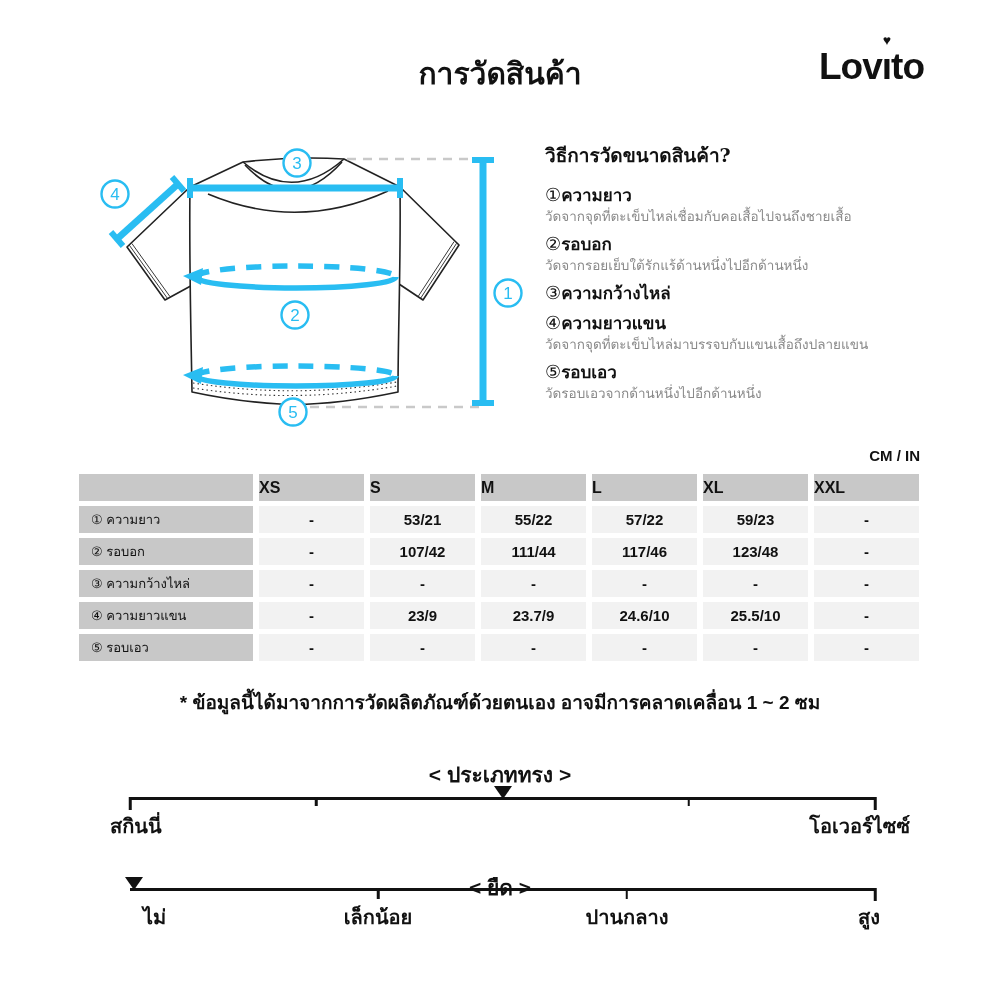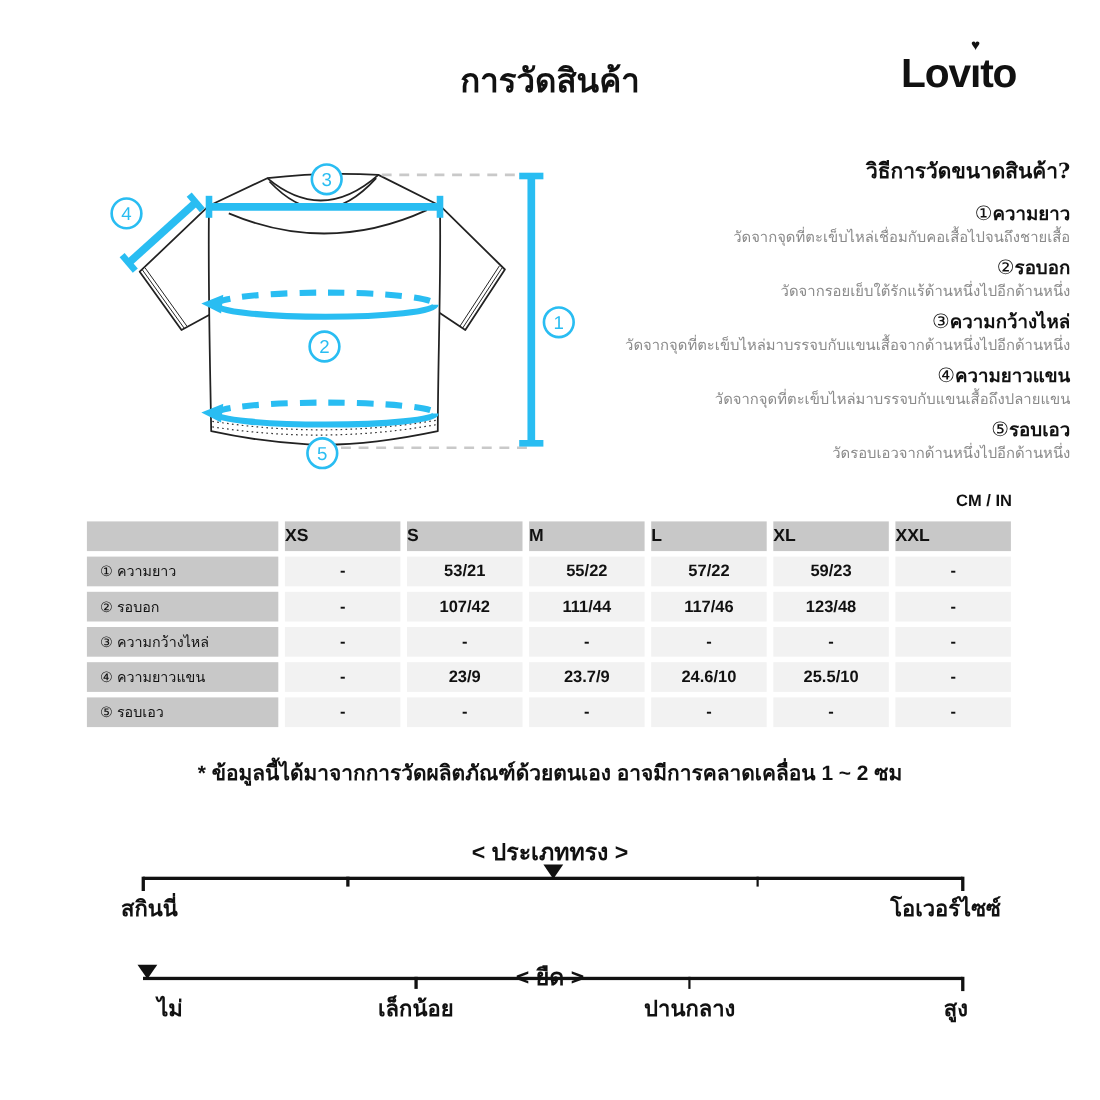--- a/index.html
+++ b/index.html
@@ -12,21 +12,21 @@
   .brand{position:absolute;right:76px;top:46px;font-size:37px;font-weight:700;letter-spacing:-1px;}
   .logo-i{position:relative;}
   .logo-i .heart{position:absolute;left:50%;top:-13px;transform:translateX(-50%);
                  font-size:14px;line-height:14px;}
 
   
   .diagram{position:absolute;left:80px;top:130px;width:460px;height:310px;}
 
   
   .instructions{position:absolute;left:545px;top:140px;width:428px;
-                font-family:"DejaVu Serif",serif;text-align:right;}
+                font-family:"DejaVu Serif",serif;}
   .instr-title{font-size:19px;font-weight:700;margin:0 0 13px 0;}
   .instr-item{margin:0 0 6px 0;}
   .instr-head{font-size:17px;font-weight:700;line-height:23px;}
   .instr-head .circ{font-weight:400;font-size:18px;}
   .instr-desc{font-size:13.5px;line-height:19px;color:#8a8a8a;margin:0 0 2px 0;}
 
   
   .unit-label{position:absolute;right:80px;top:447px;font-size:15px;font-weight:700;}
   .size-table{position:absolute;left:79px;top:474px;display:grid;
               grid-template-columns:174px repeat(6,105px);column-gap:6px;row-gap:5px;}
@@ -143,21 +143,20 @@
     <div class="instr-item">
       <div class="instr-head"><span class="circ">①</span><span>ความยาว</span></div>
       <div class="instr-desc">วัดจากจุดที่ตะเข็บไหล่เชื่อมกับคอเสื้อไปจนถึงชายเสื้อ</div>
     </div>
     <div class="instr-item">
       <div class="instr-head"><span class="circ">②</span><span>รอบอก</span></div>
       <div class="instr-desc">วัดจากรอยเย็บใต้รักแร้ด้านหนึ่งไปอีกด้านหนึ่ง</div>
     </div>
     <div class="instr-item">
       <div class="instr-head"><span class="circ">③</span><span>ความกว้างไหล่</span></div>
-      <div class="instr-desc">วัดจากจุดที่ตะเข็บไหล่มาบรรจบกับแขนเสื้อจากด้านหนึ่งไปอีกด้านหนึ่ง</div>
     </div>
     <div class="instr-item">
       <div class="instr-head"><span class="circ">④</span><span>ความยาวแขน</span></div>
       <div class="instr-desc">วัดจากจุดที่ตะเข็บไหล่มาบรรจบกับแขนเสื้อถึงปลายแขน</div>
     </div>
     <div class="instr-item">
       <div class="instr-head"><span class="circ">⑤</span><span>รอบเอว</span></div>
       <div class="instr-desc">วัดรอบเอวจากด้านหนึ่งไปอีกด้านหนึ่ง</div>
     </div>
   </div>

